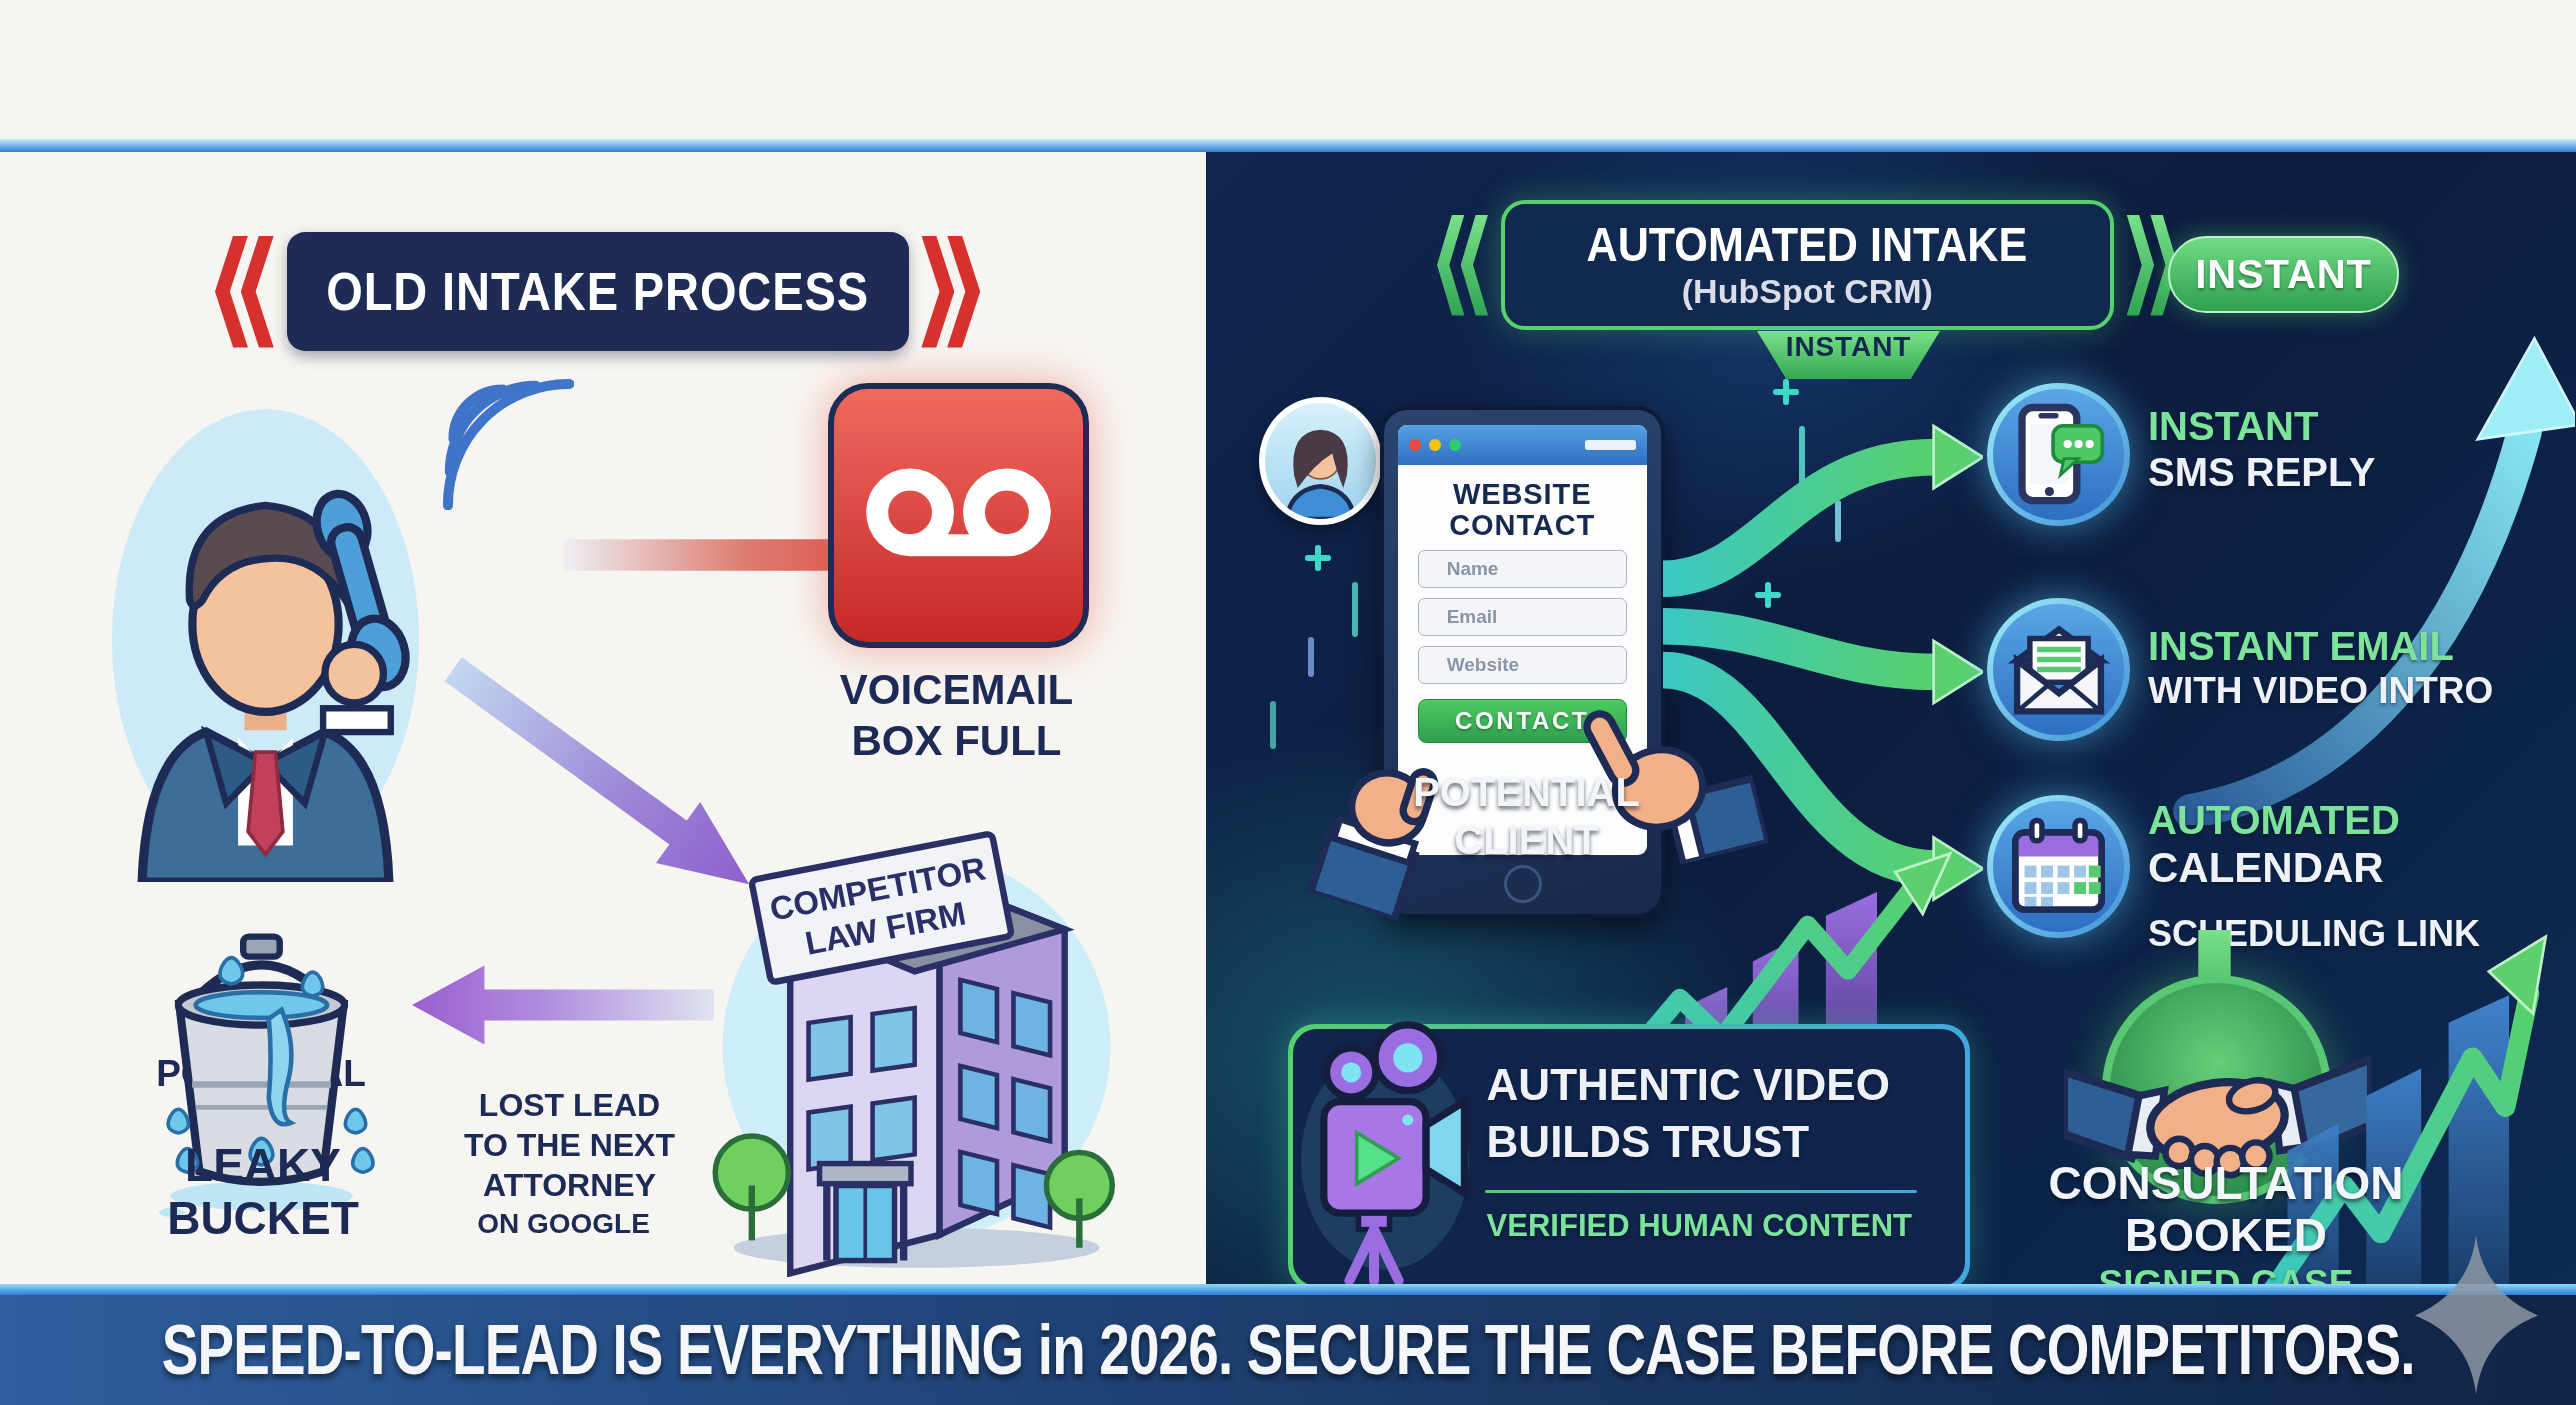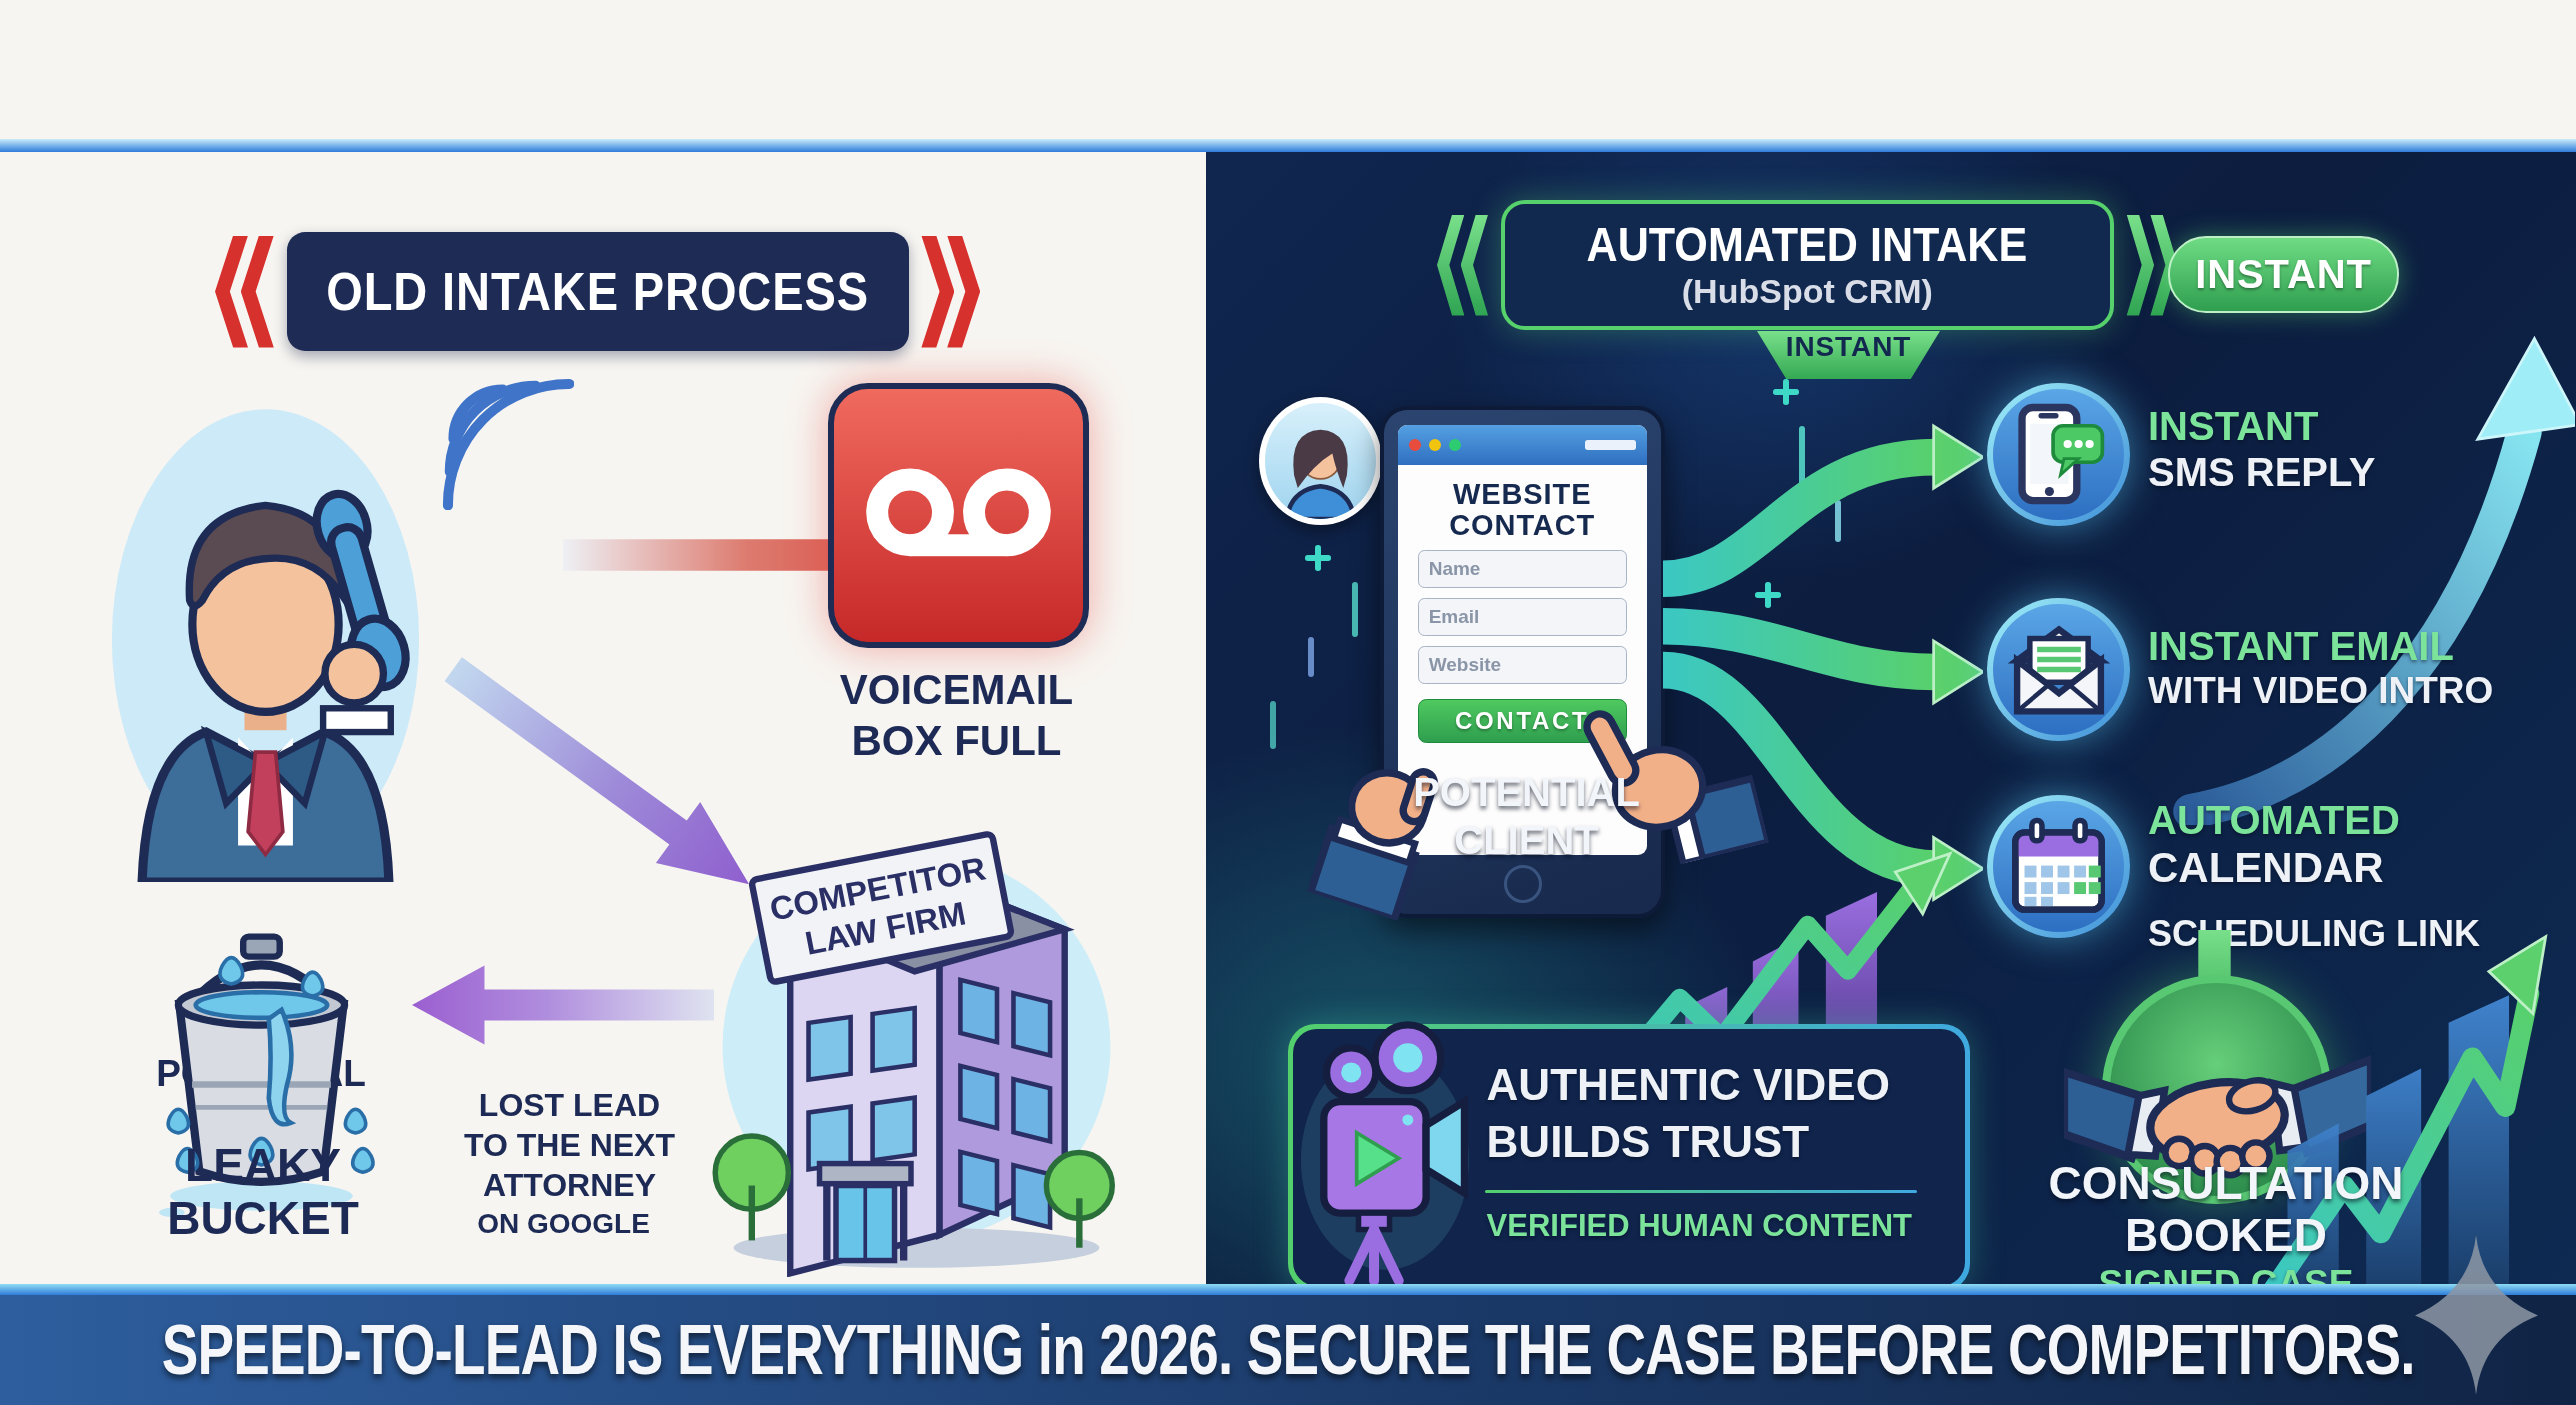--- a/index.html
+++ b/index.html
@@ -46,21 +46,21 @@
   .green-label{color:#7ce49a;font-weight:700;white-space:nowrap;text-shadow:0 1.8px 3.7px rgba(5,12,30,.5);}
   .wht{color:#eef2f7;font-weight:700;white-space:nowrap;text-shadow:0 1.8px 3.7px rgba(5,12,30,.5);}
   
   .tablet{width:285px;height:512px;background:linear-gradient(160deg,#2b4570,#17294c);border:4.6px solid #0d1b38;border-radius:27.4px;box-shadow:0 12.8px 27.4px rgba(0,0,0,.5);}
   .tscreen{position:absolute;left:13.7px;top:14.6px;width:249px;height:430px;background:#fdfdfd;border-radius:9.1px;overflow:hidden;}
   .tbar{height:40px;background:linear-gradient(180deg,#54a0e2,#2f6fc0);display:flex;align-items:center;padding:0 11px;gap:8.2px;}
   .dot{width:12px;height:12px;border-radius:50%;}
   .tbar .blank{margin-left:auto;width:51px;height:10px;background:#eaf1fa;border-radius:2.7px;}
   .form-title{margin-top:14.6px;text-align:center;line-height:1.05;}
   .form-title span{display:block;color:#16294f;font-weight:700;font-size:29px;letter-spacing:0.9px;}
-  .tfield{display:block;width:209px;height:38px;margin:10px auto 0;border:1.8px solid #a9b4c4;border-radius:6.4px;background:#f3f5f8;font-size:19px;color:#2b3a55;padding:0 10px;}
+  .tfield{display:block;width:209px;height:38px;margin:10px auto 0;border:1.8px solid #a9b4c4;border-radius:6.4px;background:#f3f5f8;font-size:19px;color:#2b3a55;padding:0 28px;}
   .tfield::placeholder{color:#8a96a8;font-weight:700;}
   .tbtn{display:block;width:209px;height:44px;margin:14.6px auto 0;border:1.8px solid #1d8a3c;border-radius:8.2px;background:linear-gradient(180deg,#4fc95f,#2f9e4f);color:#fff;font-weight:700;font-size:24px;letter-spacing:2.7px;text-shadow:0 1.8px 2.7px rgba(0,0,0,.3);}
   .home-btn{position:absolute;left:50%;bottom:11px;transform:translateX(-50%);width:38px;height:38px;border-radius:50%;border:3.7px solid #3a5480;}
   
   .out-circle{width:143px;height:143px;border-radius:50%;background:linear-gradient(135deg,#9feef8,#3e8fd8);padding:6.4px;box-shadow:0 0 38px rgba(90,200,240,.55);}
   .out-circle .inner{width:100%;height:100%;border-radius:50%;background:linear-gradient(180deg,#5aa6e6,#2d6fc2);display:flex;align-items:center;justify-content:center;}
   .hand-circle{width:229px;height:229px;border-radius:50%;background:radial-gradient(circle at 50% 38%,#66cf7a,#2f8f4e 75%);border:8.2px solid #58c873;box-shadow:0 0 44px rgba(86,209,108,.4);}
   
   .video-box{width:682px;height:267px;border-radius:27.4px;padding:4.6px;background:linear-gradient(90deg,#53d06c,#3fa9e0);box-shadow:0 0 33px rgba(70,200,160,.35);}
   .video-box .vb-inner{position:relative;width:100%;height:100%;border-radius:24px;background:#10244c;}

